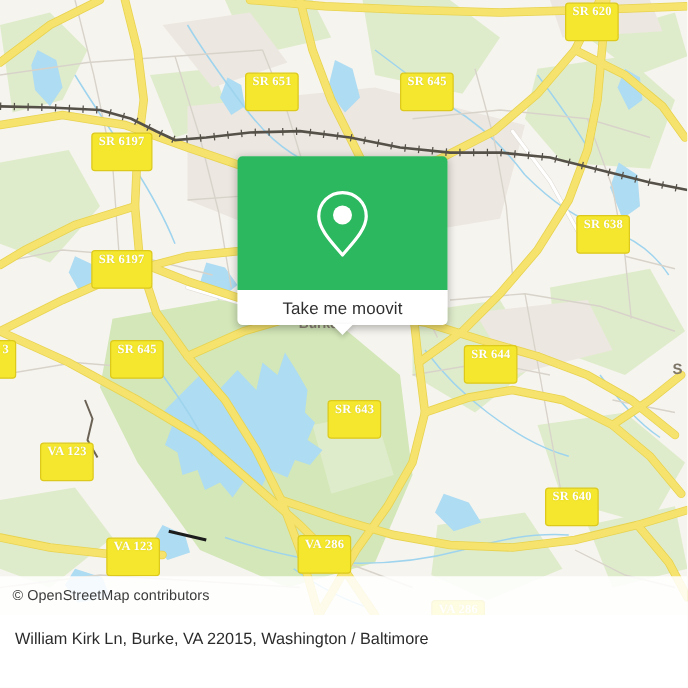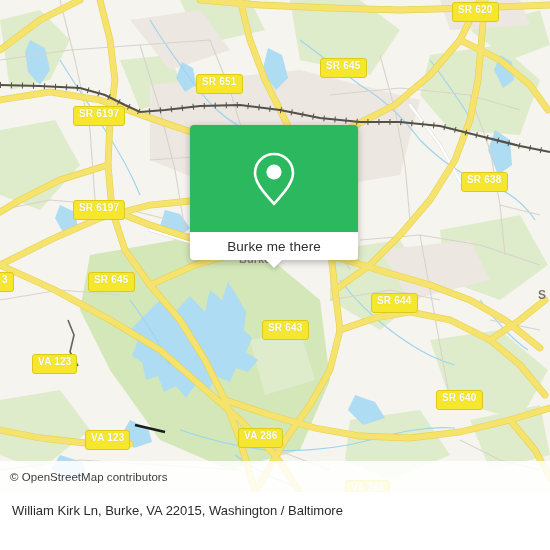--- a/index.html
+++ b/index.html
@@ -21,25 +21,25 @@
   .shield {
     position: absolute;
     background: #f4e72e;
     border: 1px solid #dcc91c;
     border-radius: 3px;
     color: #ffffff;
     font-size: 10px;
     font-weight: bold;
     letter-spacing: .2px;
     line-height: 13px;
-    height: 20px;
+    height: 31px;
     padding: 0 5px;
     white-space: nowrap;
     text-shadow: 0 0 1px rgba(160,140,0,.35);
-    font-family: Liberation Sans, sans-serif;
+    font-family: Liberation Serif, serif;
   }
 
   
   .place-label {
     position: absolute;
     font-size: 11px;
     color: #8a8275;
     font-weight: 600;
     white-space: nowrap;
   }
@@ -281,43 +281,43 @@
 
       <path d="M135,425 L165,432" stroke="#1c1c1c" stroke-width="2.6" fill="none"></path>
       <path d="M68,320 L74,335 L70,352 L78,366" stroke="#6b6256" stroke-width="1.6" fill="none"></path>
     </svg>
 
     <div class="place-label" style="left:239px; top:253px;">Burke</div>
     <div class="place-label edge" style="left:538px; top:288px;">S</div>
 
     <div class="shield" style="left:452px; top:2px;">SR 620</div>
     <div class="shield" style="left:320px; top:58px;">SR 645</div>
-    <div class="shield" style="left:196px; top:74px;">SR 651</div>
+    <div class="shield" style="left:196px; top:58px;">SR 651</div>
     <div class="shield" style="left:73px;  top:106px;">SR 6197</div>
     <div class="shield" style="left:445px; top:172px;margin-left:16px;">SR 638</div>
     <div class="shield" style="left:73px;  top:200px;">SR 6197</div>
     <div class="shield" style="left:88px;  top:272px;">SR 645</div>
-    <div class="shield" style="left:371px; top:293px;">SR 644</div>
+    <div class="shield" style="left:371px; top:276px;">SR 644</div>
     <div class="shield" style="left:262px; top:320px;">SR 643</div>
     <div class="shield" style="left:32px;  top:354px;">VA 123</div>
     <div class="shield" style="left:436px; top:390px;">SR 640</div>
     <div class="shield" style="left:85px;  top:430px;">VA 123</div>
     <div class="shield" style="left:238px; top:428px;">VA 286</div>
     <div class="shield" style="left:345px; top:480px;">VA 286</div>
     <div class="shield" style="left:-4px; top:272px;">3</div>
 
     <div class="callout">
       <div class="callout-top">
         <svg class="pin-icon" width="46" height="56" viewBox="0 0 46 56">
           <path d="M23 3 C12.5 3 4 11.5 4 22 C4 33 16 44.5 23 53 C30 44.5 42 33 42 22 C42 11.5 33.5 3 23 3 Z" fill="none" stroke="#ffffff" stroke-width="2.6" stroke-linejoin="round"></path>
           <circle cx="23" cy="21" r="7.6" fill="#ffffff"></circle>
         </svg>
       </div>
       <div class="callout-bottom">
-        <span class="callout-label">Burke me there</span>
+        <span class="callout-label">Take me moovit</span>
         <span class="callout-tail"></span>
       </div>
     </div>
   </div>
 
   <div class="attrib">
     <span class="attrib-text">© OpenStreetMap contributors</span>
   </div>
 
   <div class="footer">

